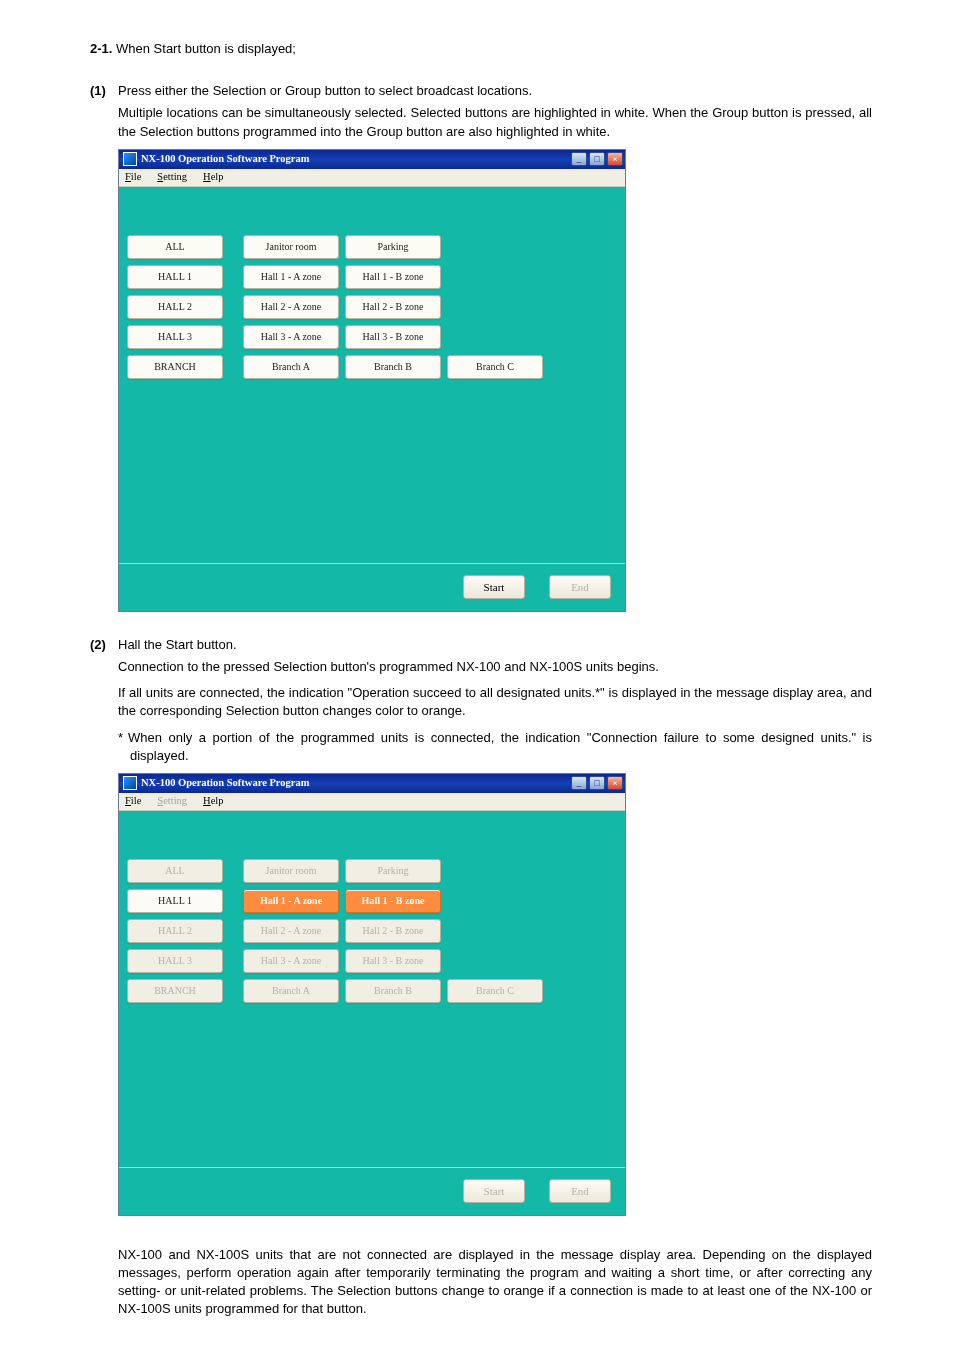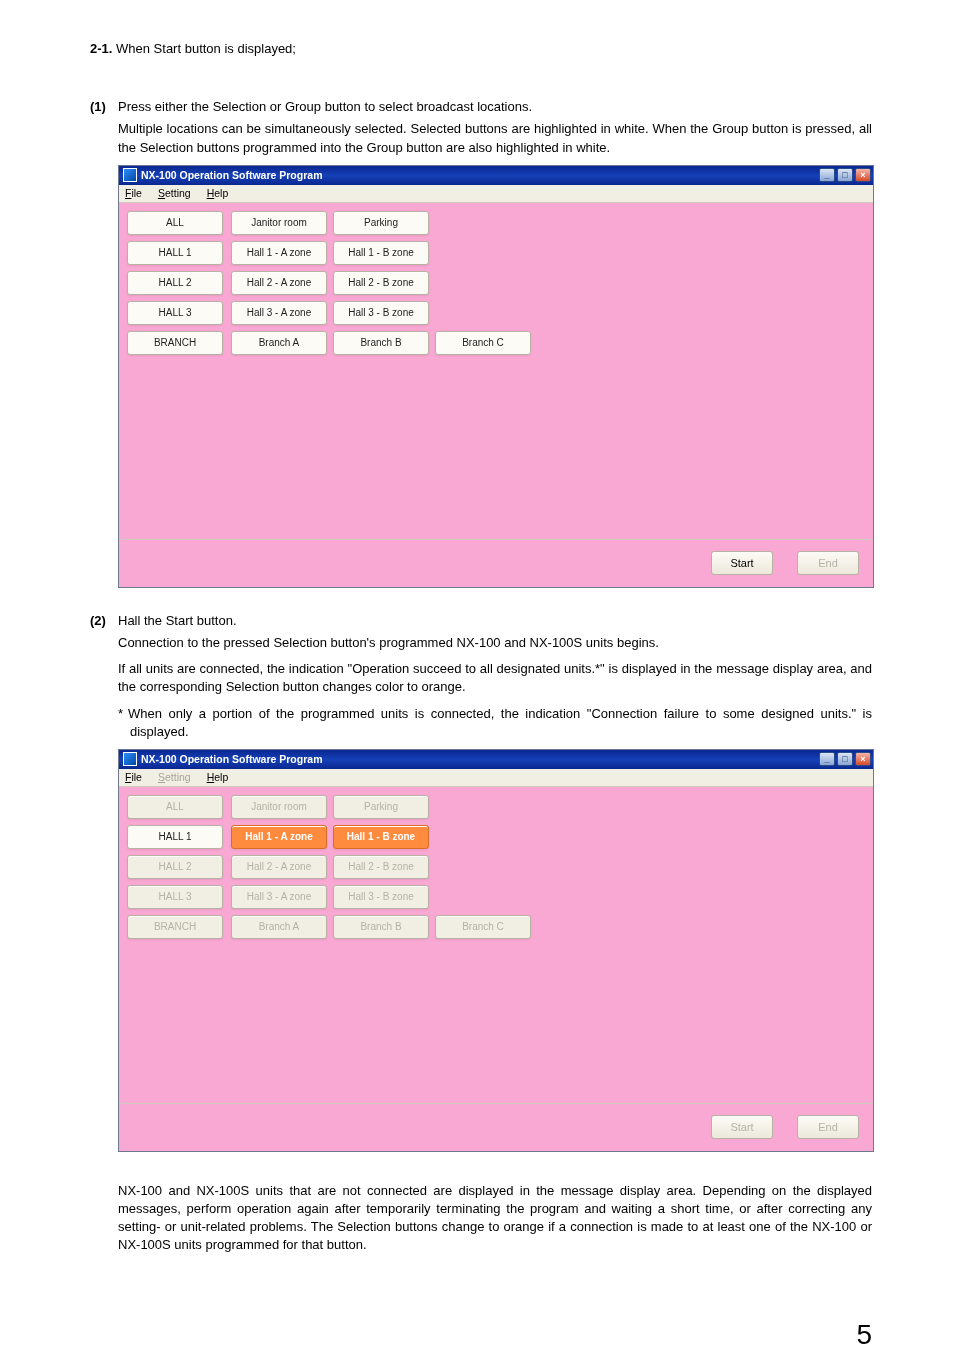--- a/index.html
+++ b/index.html
@@ -5,37 +5,37 @@
     * { margin: 0; padding: 0; box-sizing: border-box; }
     body {
       font-family: Arial, Helvetica, sans-serif;
       background: #fff;
       width: 954px;
       padding: 40px 82px 20px 90px;
       color: #000;
       font-size: 13px;
       line-height: 1.4;
     }
-    .step-hdr { font-size: 13px; margin-bottom: 26px; }
+    .step-hdr { font-size: 13px; margin-bottom: 10px; }
     .step-hdr .num { font-weight: bold; }
     .sub-item { display: flex; margin-bottom: 4px; }
     .sub-num { font-weight: bold; min-width: 28px; }
     .sub-body { flex: 1; }
     .sub-indent { margin-left: 28px; margin-bottom: 8px; text-align: justify; }
     .foot-note { margin-left: 40px; text-align: justify; }
     .foot-note .star { display: inline-block; width: 10px; margin-left: -12px; }
     .block-gap { height: 14px; }
 
     
     .app-window {
-      width: 756px;
+      width: 508px;
       margin: 8px 0 10px 28px;
       border: 1px solid #6c7b8f;
-      background: #f9a8d4;
-      font-family: Liberation Sans, sans-serif;
+      background: #14b8a6;
+      font-family: Liberation Serif, serif;
       font-size: 10px;
     }
     .titlebar {
       height: 19px;
       background: linear-gradient(#0b2790, #1540b7, #0b2790);
       color: #fff;
       display: flex;
       align-items: center;
       padding: 0 2px 0 4px;
       font-size: 10.5px;
@@ -67,21 +67,21 @@
     .menu-item { font-size: 10.5px; padding: 14px 2px; }
     .menu-item.disabled { color: #a7a397; }
     .menu-item .ul { text-decoration: underline; }
 
     .work-area {
       padding: 8px 8px 4px 8px;
       min-height: 310px;
     }
 
     .grid-area {
-      display: flex; gap: 8px;
+      display: flex; gap: 20px; margin-top: 40px;
     }
     .group-col { display: flex; flex-direction: column; gap: 6px; }
     .sel-cols { display: flex; flex-direction: column; gap: 6px; }
     .sel-row { display: flex; gap: 6px; }
 
     .sw-btn {
       width: 96px; height: 24px;
       border: 1px solid #b7b2a1;
       background: #fdfbf5;
       border-radius: 3px;

